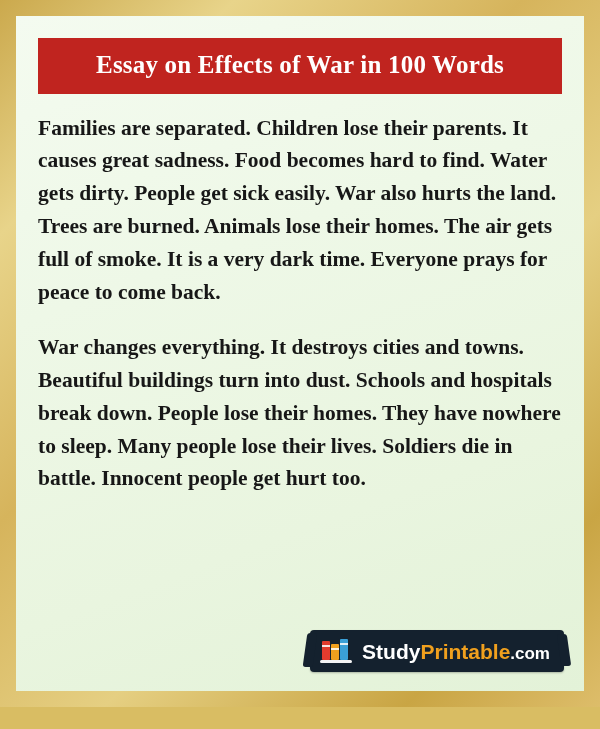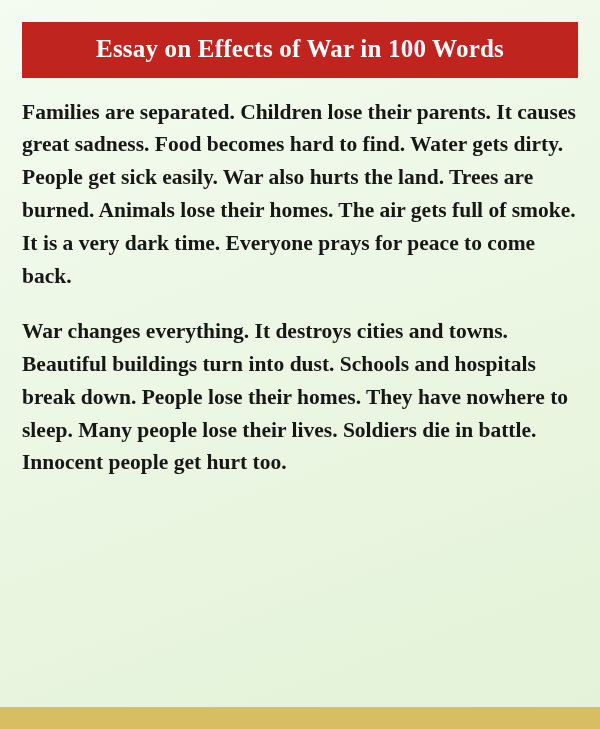--- a/index.html
+++ b/index.html
@@ -11,20 +11,21 @@
     height: 729px;
     font-family: "Liberation Serif", serif;
     background: #d9bd63;
     overflow: hidden;
   }
   .page {
     position: relative;
     width: 600px;
     height: 707px;
     box-sizing: border-box;
+    padding: 16px;
     background: linear-gradient(135deg, #cba94d 0%, #e8d48a 18%, #d6b45c 40%, #e5cf82 62%, #c9a544 85%, #ddbd6a 100%);
   }
   .inner {
     position: relative;
     width: 100%;
     height: 100%;
     box-sizing: border-box;
     background: linear-gradient(160deg, #f4fbf0 0%, #eef8e7 35%, #e9f5df 70%, #e3f2d8 100%);
     padding: 22px 22px 18px 22px;
     display: flex;
@@ -119,15 +120,33 @@
 <div class="page">
   <div class="inner">
 
     <div class="title-bar">Essay on Effects of War in 100 Words</div>
 
     <div class="body-text">
       <p>Families are separated. Children lose their parents. It causes great sadness. Food becomes hard to find. Water gets dirty. People get sick easily. War also hurts the land. Trees are burned. Animals lose their homes. The air gets full of smoke. It is a very dark time. Everyone prays for peace to come back.</p>
       <p>War changes everything. It destroys cities and towns. Beautiful buildings turn into dust. Schools and hospitals break down. People lose their homes. They have nowhere to sleep. Many people lose their lives. Soldiers die in battle. Innocent people get hurt too.</p>
     </div>
 
+    <div class="footer">
+      <div class="logo">
+        <span class="books-icon">
+          <svg width="34" height="28" viewBox="0 0 34 28" xmlns="http://www.w3.org/2000/svg">
+            <rect x="2" y="4" width="8" height="19" rx="1" fill="#e23b2e"></rect>
+            <rect x="2" y="8" width="8" height="2" fill="#ffffff" opacity="0.85"></rect>
+            <rect x="11" y="7" width="8" height="16" rx="1" fill="#f0a01e"></rect>
+            <rect x="11" y="11" width="8" height="2" fill="#ffffff" opacity="0.85"></rect>
+            <rect x="20" y="2" width="8" height="21" rx="1" fill="#3aa0d8"></rect>
+            <rect x="20" y="6" width="8" height="2" fill="#ffffff" opacity="0.85"></rect>
+            <rect x="0" y="23" width="32" height="3" rx="1.5" fill="#f4f4f4"></rect>
+          </svg>
+        </span>
+        <span class="logo-text">
+          <span class="logo-study">Study</span><span class="logo-printable">Printable</span><span class="logo-dotcom">.com</span>
+        </span>
+      </div>
+    </div>
 
   </div>
 </div>
 
 </body></html>

